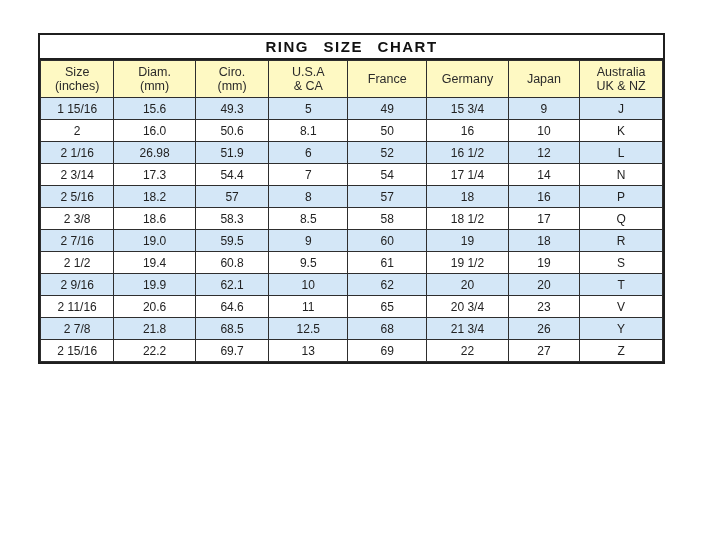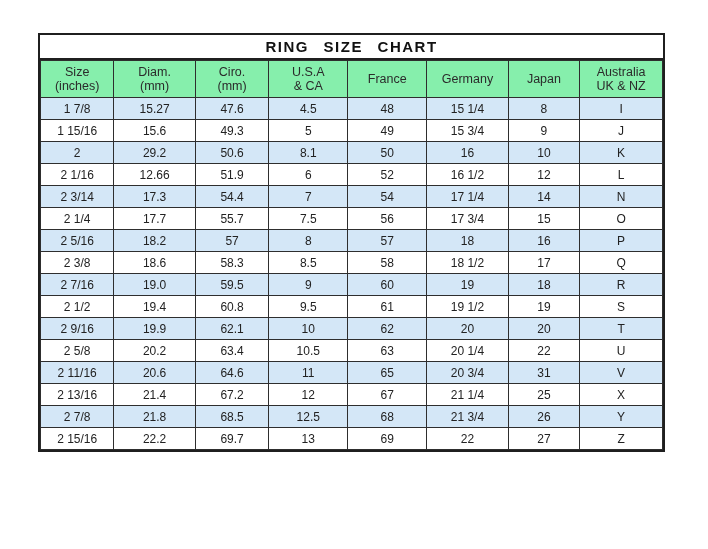--- a/index.html
+++ b/index.html
@@ -60,21 +60,21 @@
     vertical-align: middle;
     padding: 0 2px;
     overflow: hidden;
     white-space: nowrap;
   }
   table.ring-table th {
     height: 36px;
     font-weight: normal;
     font-size: 12.5px;
     line-height: 14px;
-    background: #86efac;
+    background: #fef9c3;
     color: #2b2b2b;
     margin-left: 12px;
   }
   table.ring-table th .hline {
     display: block;
   }
   table.ring-table th .hline:empty {
     display: none;
   }
   table.ring-table td {
@@ -135,80 +135,60 @@
 
           </th>
           <th>
             <span class="hline">Australia</span>
             <span class="hline">UK &amp; NZ</span>
           </th>
         </tr>
       </thead>
       <tbody>
           <tr>
-            <td>1 7/8</td>
-            <td>15.27</td>
-            <td>47.6</td>
-            <td>4.5</td>
-            <td>48</td>
-            <td>15 1/4</td>
-            <td>8</td>
-            <td>I</td>
-          </tr>
-          <tr>
             <td>1 15/16</td>
             <td>15.6</td>
             <td>49.3</td>
             <td>5</td>
             <td>49</td>
             <td>15 3/4</td>
             <td>9</td>
             <td>J</td>
           </tr>
           <tr>
             <td>2</td>
-            <td>29.2</td>
+            <td>16.0</td>
             <td>50.6</td>
             <td>8.1</td>
             <td>50</td>
             <td>16</td>
             <td>10</td>
             <td>K</td>
           </tr>
           <tr>
             <td>2 1/16</td>
-            <td>12.66</td>
+            <td>26.98</td>
             <td>51.9</td>
             <td>6</td>
             <td>52</td>
             <td>16 1/2</td>
             <td>12</td>
             <td>L</td>
           </tr>
           <tr>
             <td>2 3/14</td>
             <td>17.3</td>
             <td>54.4</td>
             <td>7</td>
             <td>54</td>
             <td>17 1/4</td>
             <td>14</td>
             <td>N</td>
           </tr>
           <tr>
-            <td>2 1/4</td>
-            <td>17.7</td>
-            <td>55.7</td>
-            <td>7.5</td>
-            <td>56</td>
-            <td>17 3/4</td>
-            <td>15</td>
-            <td>O</td>
-          </tr>
-          <tr>
             <td>2 5/16</td>
             <td>18.2</td>
             <td>57</td>
             <td>8</td>
             <td>57</td>
             <td>18</td>
             <td>16</td>
             <td>P</td>
           </tr>
           <tr>
@@ -245,48 +225,28 @@
             <td>2 9/16</td>
             <td>19.9</td>
             <td>62.1</td>
             <td>10</td>
             <td>62</td>
             <td>20</td>
             <td>20</td>
             <td>T</td>
           </tr>
           <tr>
-            <td>2 5/8</td>
-            <td>20.2</td>
-            <td>63.4</td>
-            <td>10.5</td>
-            <td>63</td>
-            <td>20 1/4</td>
-            <td>22</td>
-            <td>U</td>
-          </tr>
-          <tr>
             <td>2 11/16</td>
             <td>20.6</td>
             <td>64.6</td>
             <td>11</td>
             <td>65</td>
             <td>20 3/4</td>
-            <td>31</td>
+            <td>23</td>
             <td>V</td>
-          </tr>
-          <tr>
-            <td>2 13/16</td>
-            <td>21.4</td>
-            <td>67.2</td>
-            <td>12</td>
-            <td>67</td>
-            <td>21 1/4</td>
-            <td>25</td>
-            <td>X</td>
           </tr>
           <tr>
             <td>2 7/8</td>
             <td>21.8</td>
             <td>68.5</td>
             <td>12.5</td>
             <td>68</td>
             <td>21 3/4</td>
             <td>26</td>
             <td>Y</td>

